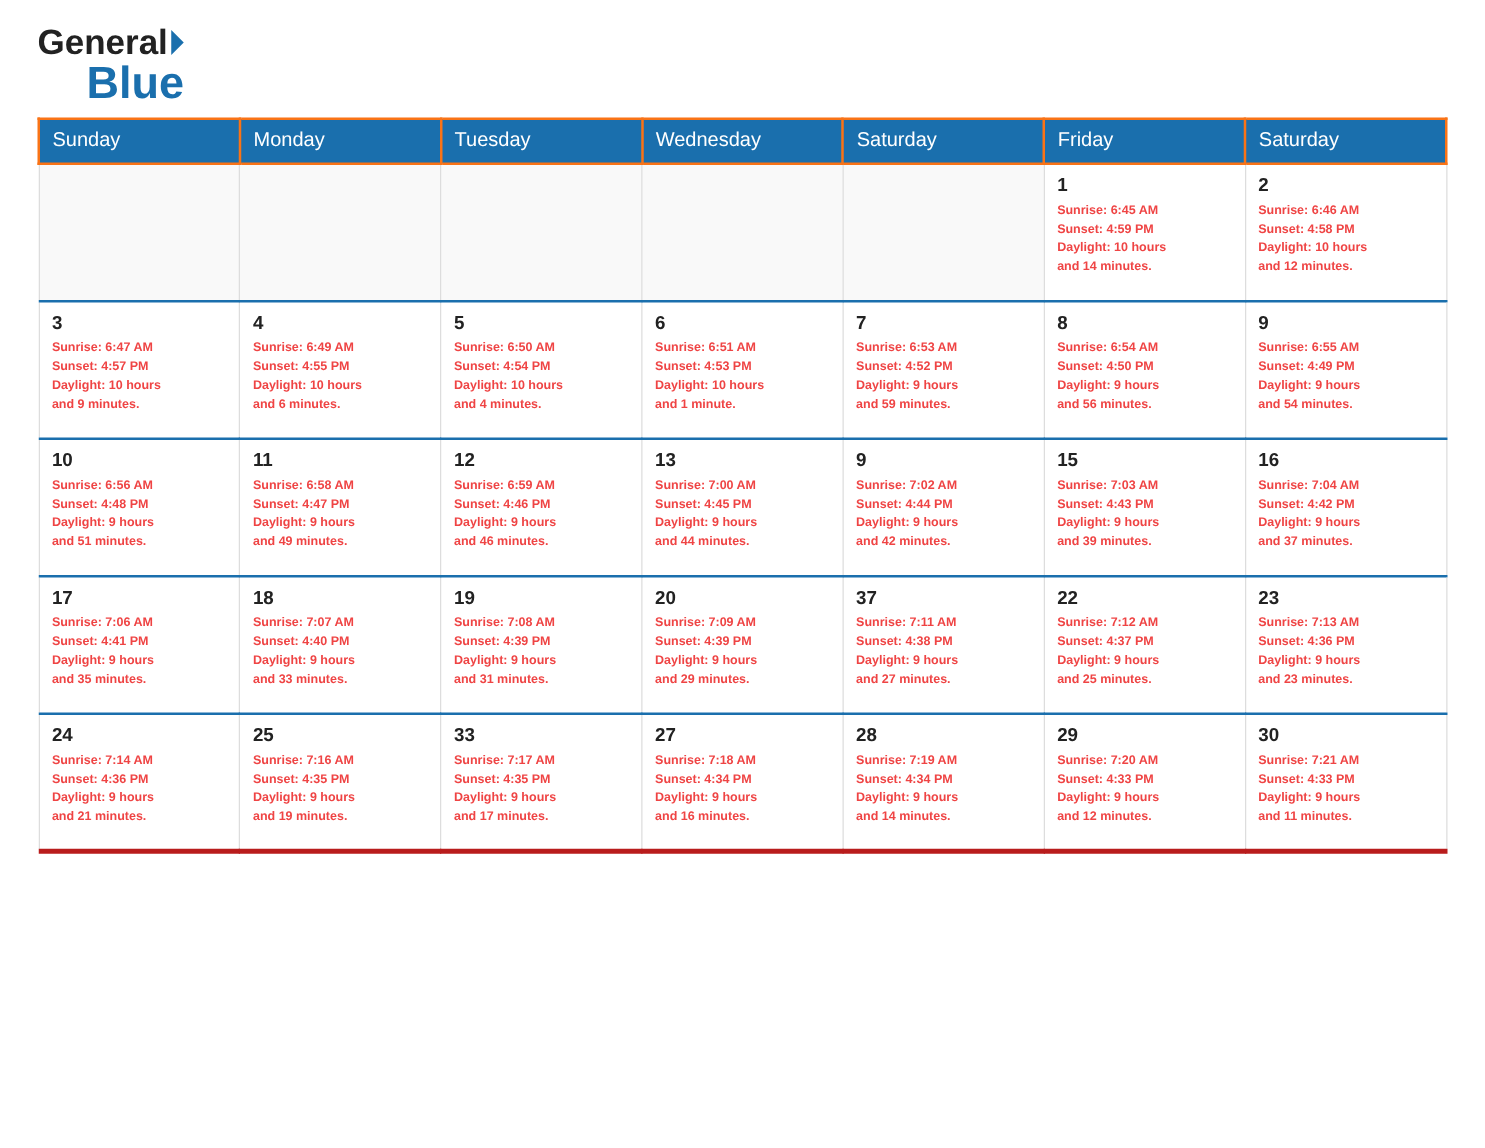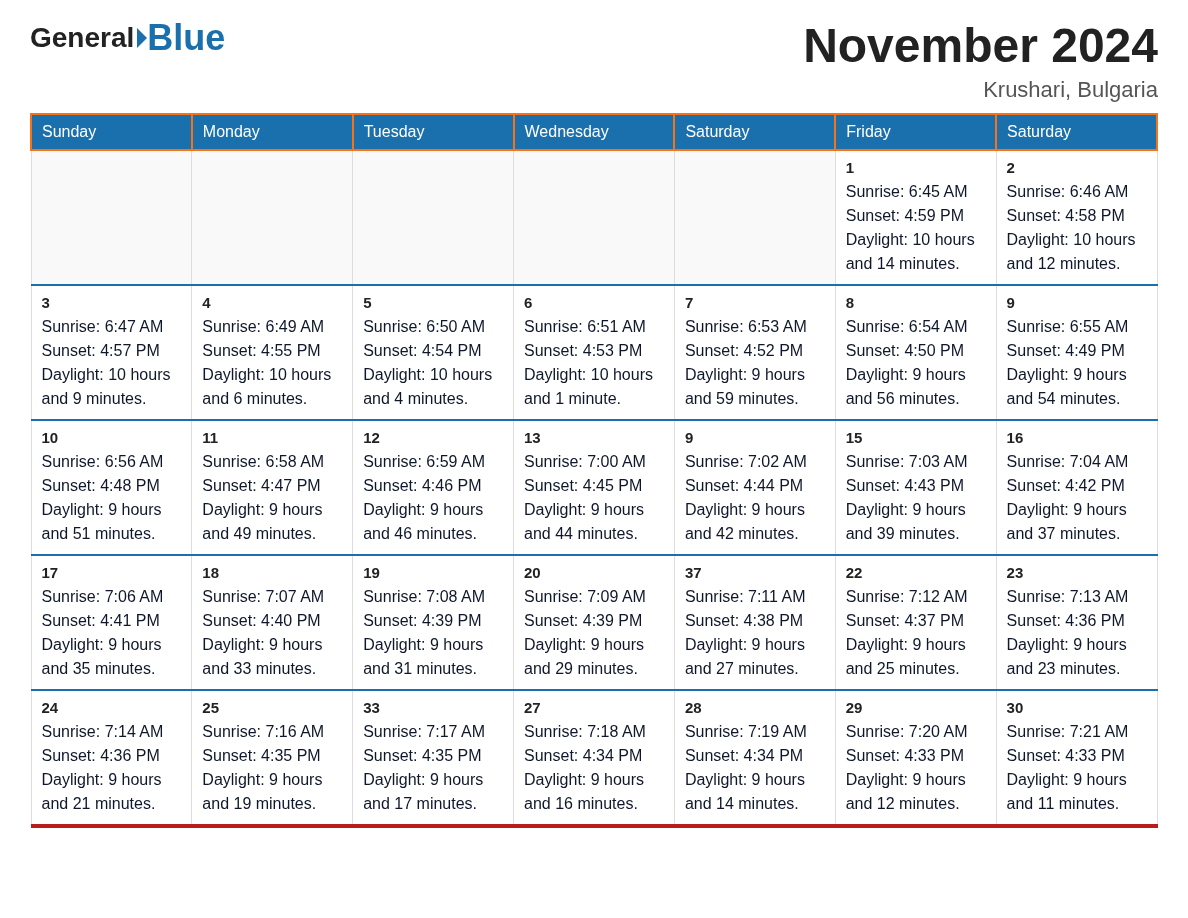--- a/index.html
+++ b/index.html
@@ -11,22 +11,22 @@
       min-height: 918px;
     }
     .header {
       display: flex;
       justify-content: space-between;
       align-items: flex-start;
       margin-bottom: 10px;
     }
     .logo {
       display: flex;
-      flex-direction: row;
-      align-items: center;
+      flex-direction: column;
+      align-items: flex-end;
     }
     .logo-general {
       font-size: 28px;
       font-weight: bold;
       color: #222;
       line-height: 1;
     }
     .logo-blue {
       font-size: 36px;
       font-weight: bold;
@@ -91,45 +91,42 @@
       height: 110px;
     }
     .day-number {
       font-size: 15px;
       font-weight: bold;
       color: #222;
       display: block;
       margin-bottom: 4px;
     }
     .day-info {
-      font-size: 16px;
-      color: #0f172a;
+      font-size: 10px;
+      color: #ef4444;
       line-height: 1.5;
+      font-weight: bold;
     }
     tbody tr:last-child {
       border-bottom: 4px solid #b91c1c;
     }
     .empty-cell {
       background: #f9f9f9;
     }
   </style>
 </head>
 <body>
 
 <div class="header">
   <div class="logo">
     <div class="logo-top-row">
       <span class="logo-general">General</span>
       <span class="logo-arrow"></span>
     </div>
     <span class="logo-blue">Blue</span>
-  </div>
-  <div class="title-area">
-    <div class="calendar-title">November 2024</div>
-    <div class="calendar-subtitle">Krushari, Bulgaria</div>
   </div>
 </div>
 
 <table>
   <thead>
     <tr>
     <th>Sunday</th>
         <th>Monday</th>
         <th>Tuesday</th>
         <th>Wednesday</th>

